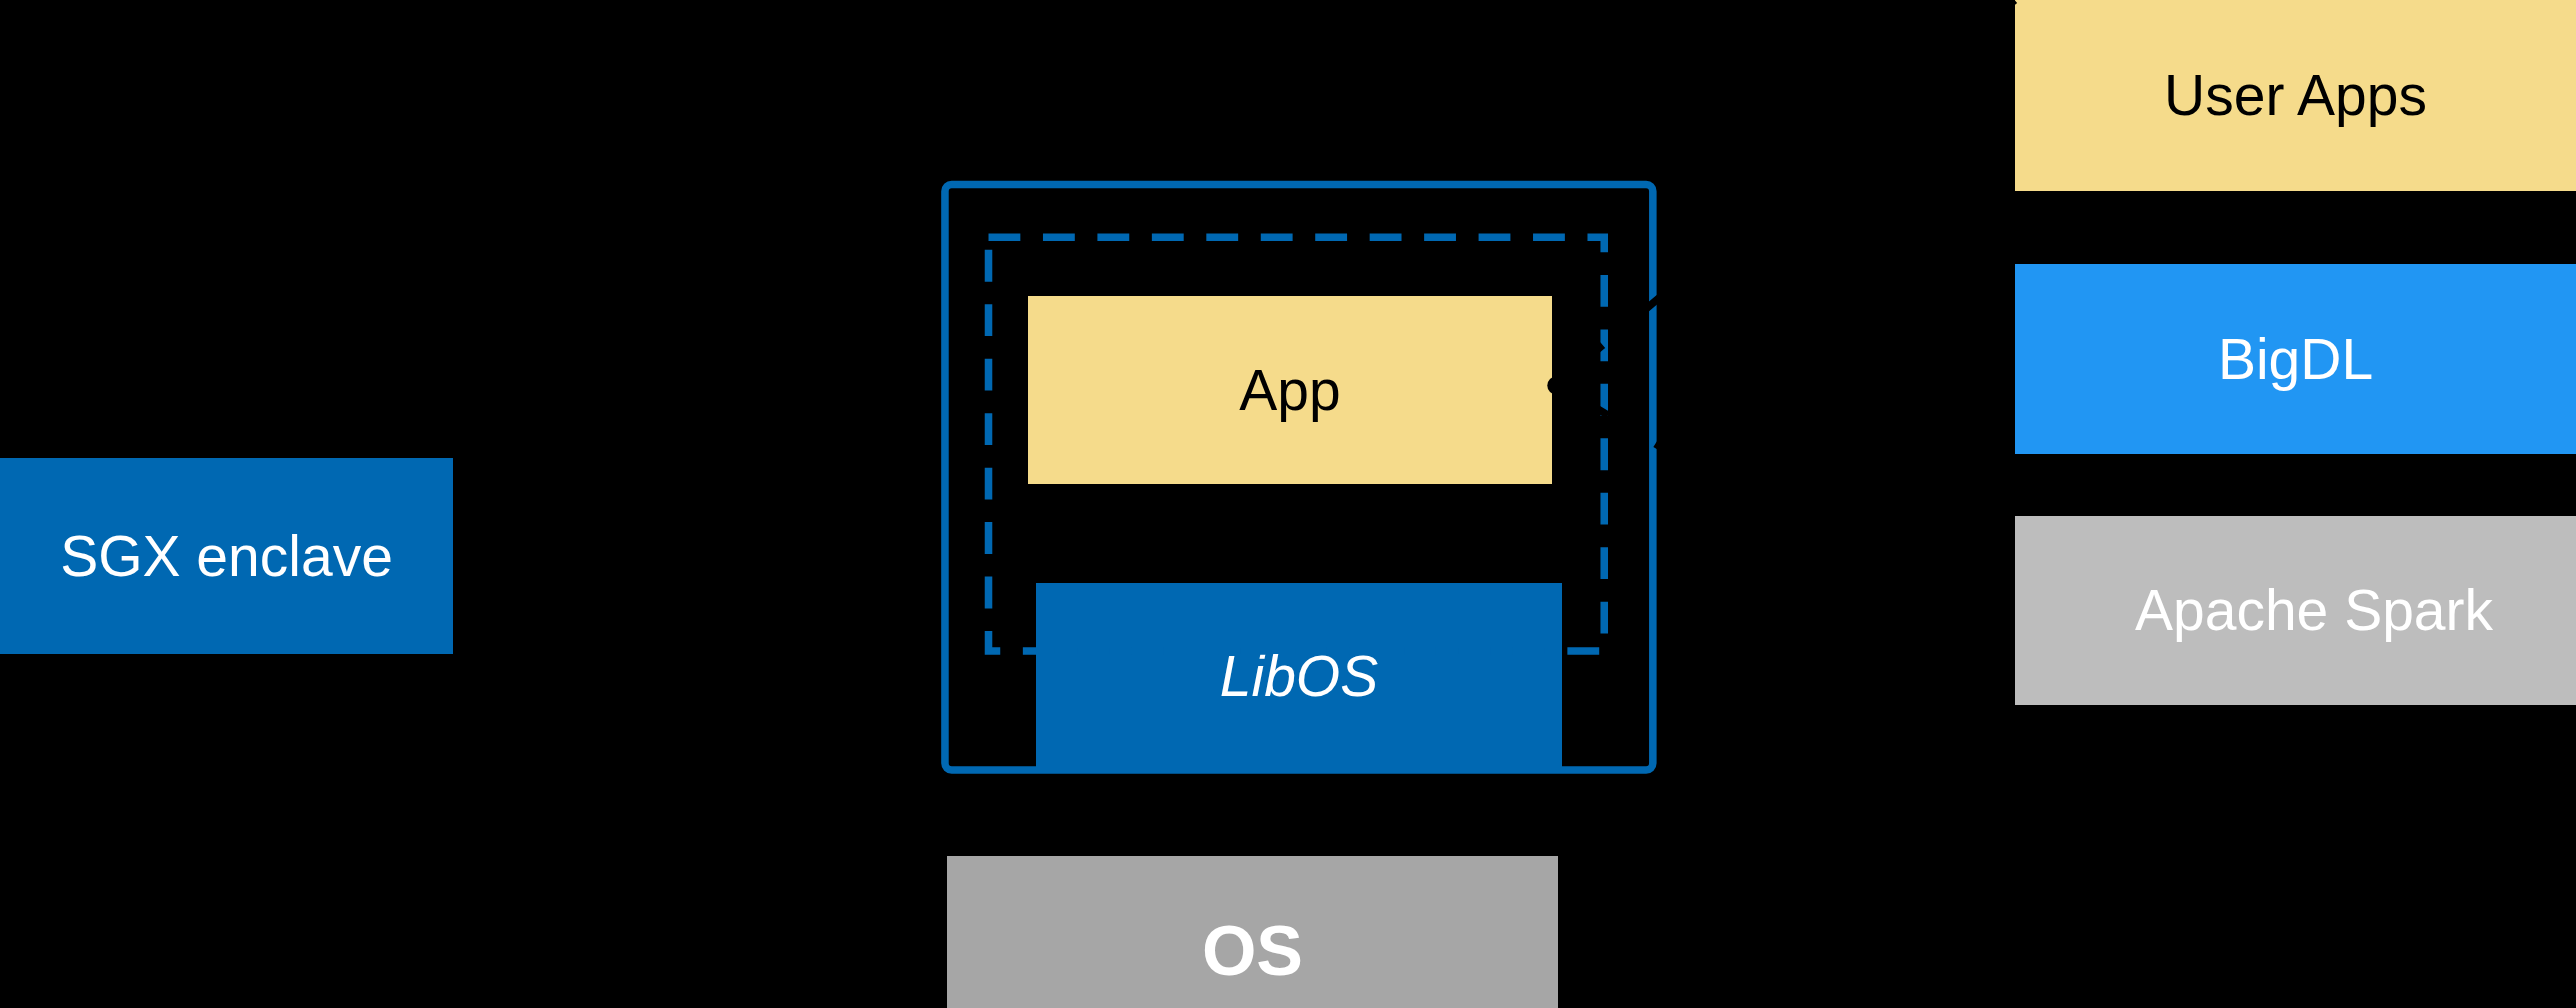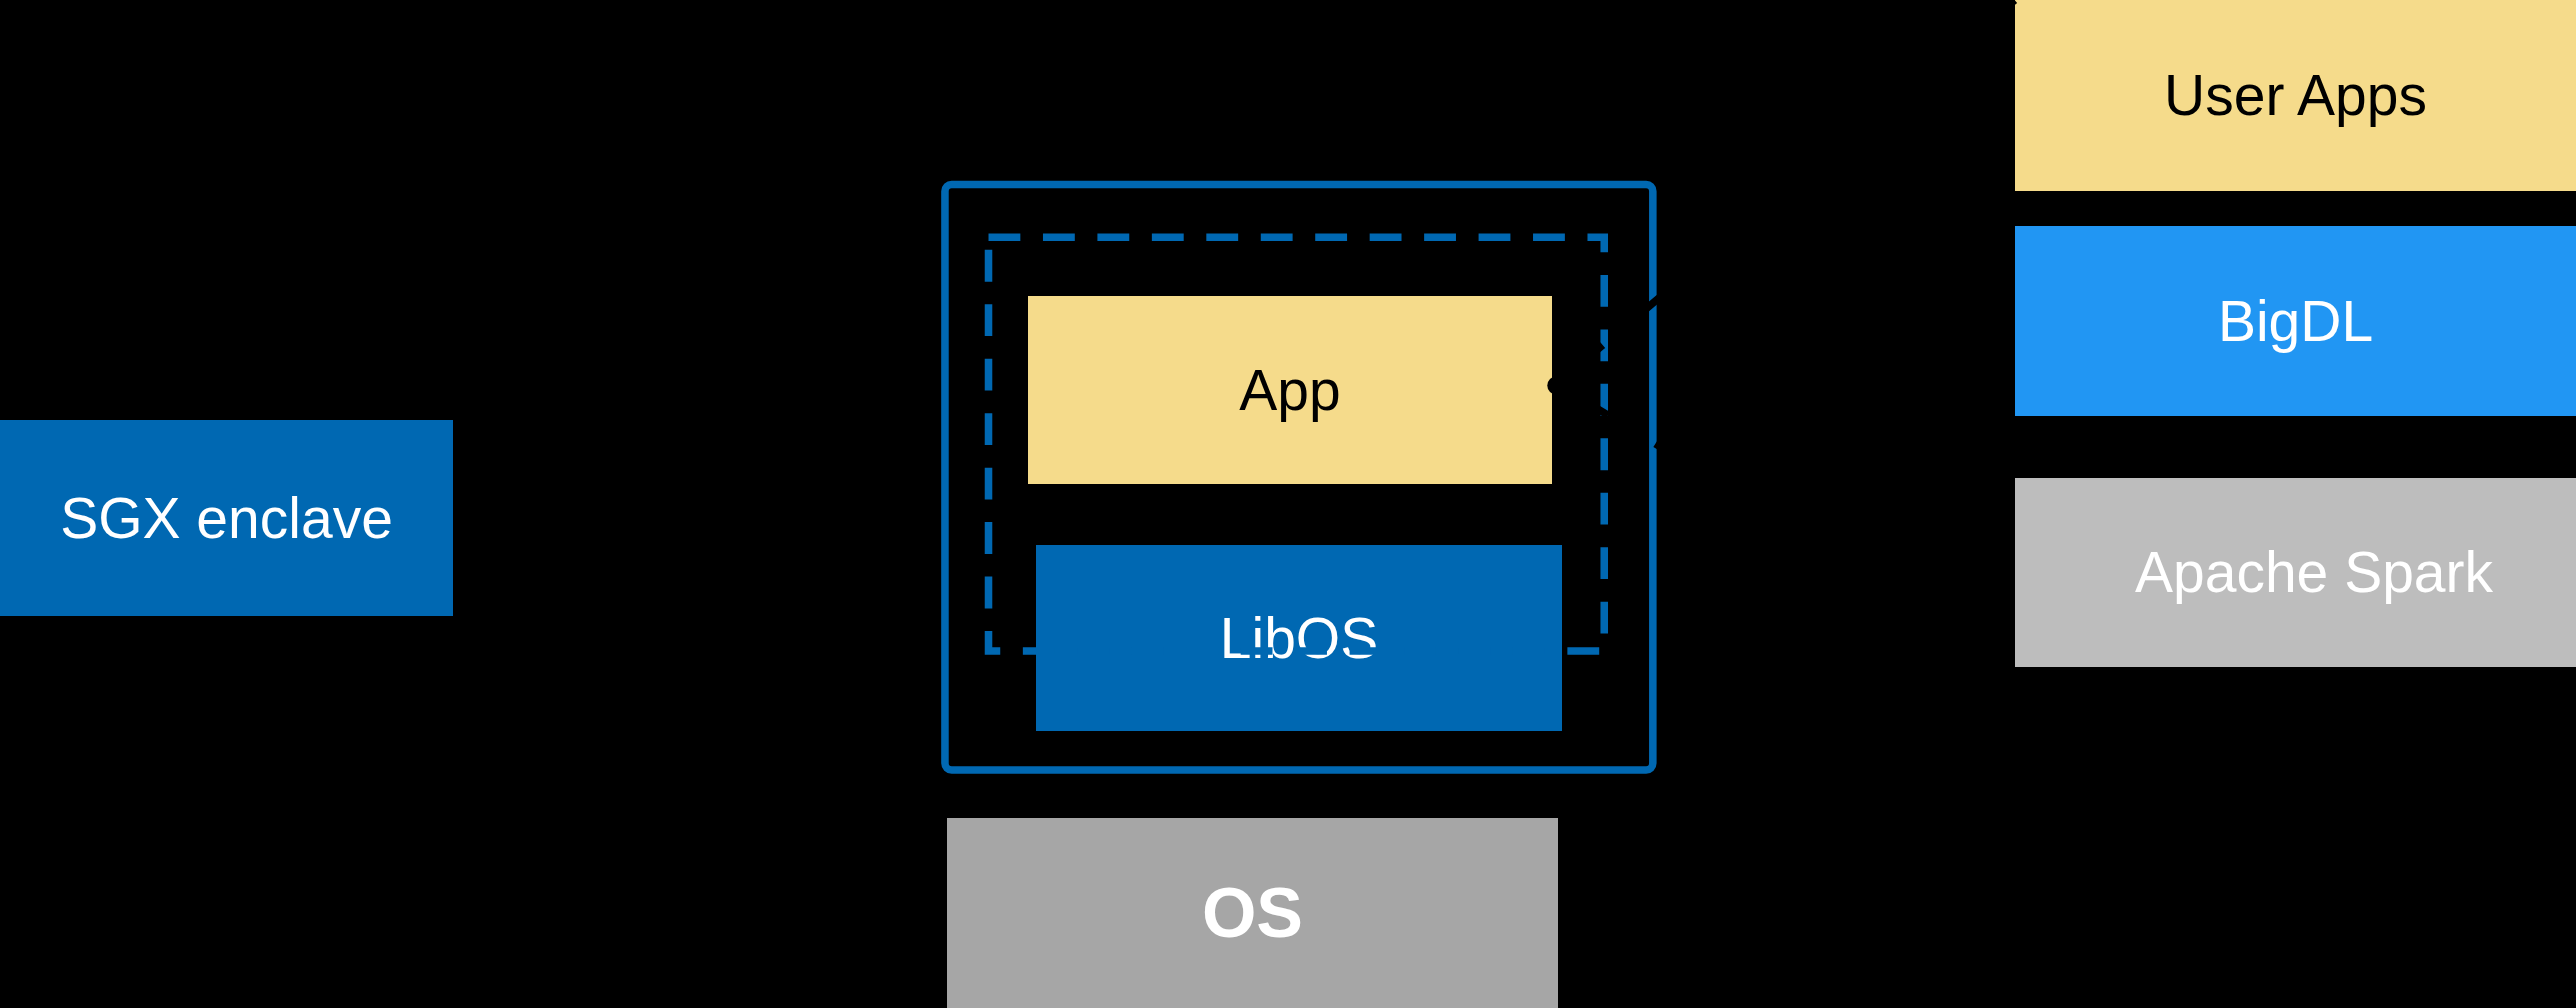--- a/index.html
+++ b/index.html
@@ -20,26 +20,26 @@
   .box {
     position: absolute;
     display: flex;
     align-items: center;
     justify-content: center;
     font-size: 57px;
     line-height: 1;
     z-index: 1;
     white-space: nowrap;
   }
-  .txt-light { color: var(--text-light, #fff); }
+  .txt-light { color: var(--text-light, #fff); margin-top: 38px; }
   .txt-dark  { color: var(--text-dark, #000); }
 
   #sgx-box   { left: 0px;    top: 420px; width: 453px; height: 196px; background: var(--intel-blue); }
   #app-box   { left: 1028px; top: 296px; width: 524px; height: 188px; background: var(--app-yellow); text-align: center; }
-  #libos-box { left: 1036px; top: 545px; width: 526px; height: 186px; background: var(--intel-blue); }
+  #libos-box { left: 1036px; top: 545px; width: 526px; height: 186px; background: var(--intel-blue); font-style: italic; }
   #os-box    { left: 947px; top: 818px; width: 611px; height: 190px; background: var(--os-gray); font-weight: 700; font-size: 70px; text-align: center; }
 
   #userapps-box { left: 2015px; top: 0px;   width: 561px; height: 191px; background: var(--app-yellow); }
   #bigdl-box    { left: 2015px; top: 226px; width: 561px; height: 190px; background: var(--bigdl-blue); }
   #spark-box    { left: 2015px; top: 478px; width: 598px; height: 189px; background: var(--spark-gray); }
 
   #overlay {
     position: absolute;
     left: 0; top: 0;
     width: 2576px;

